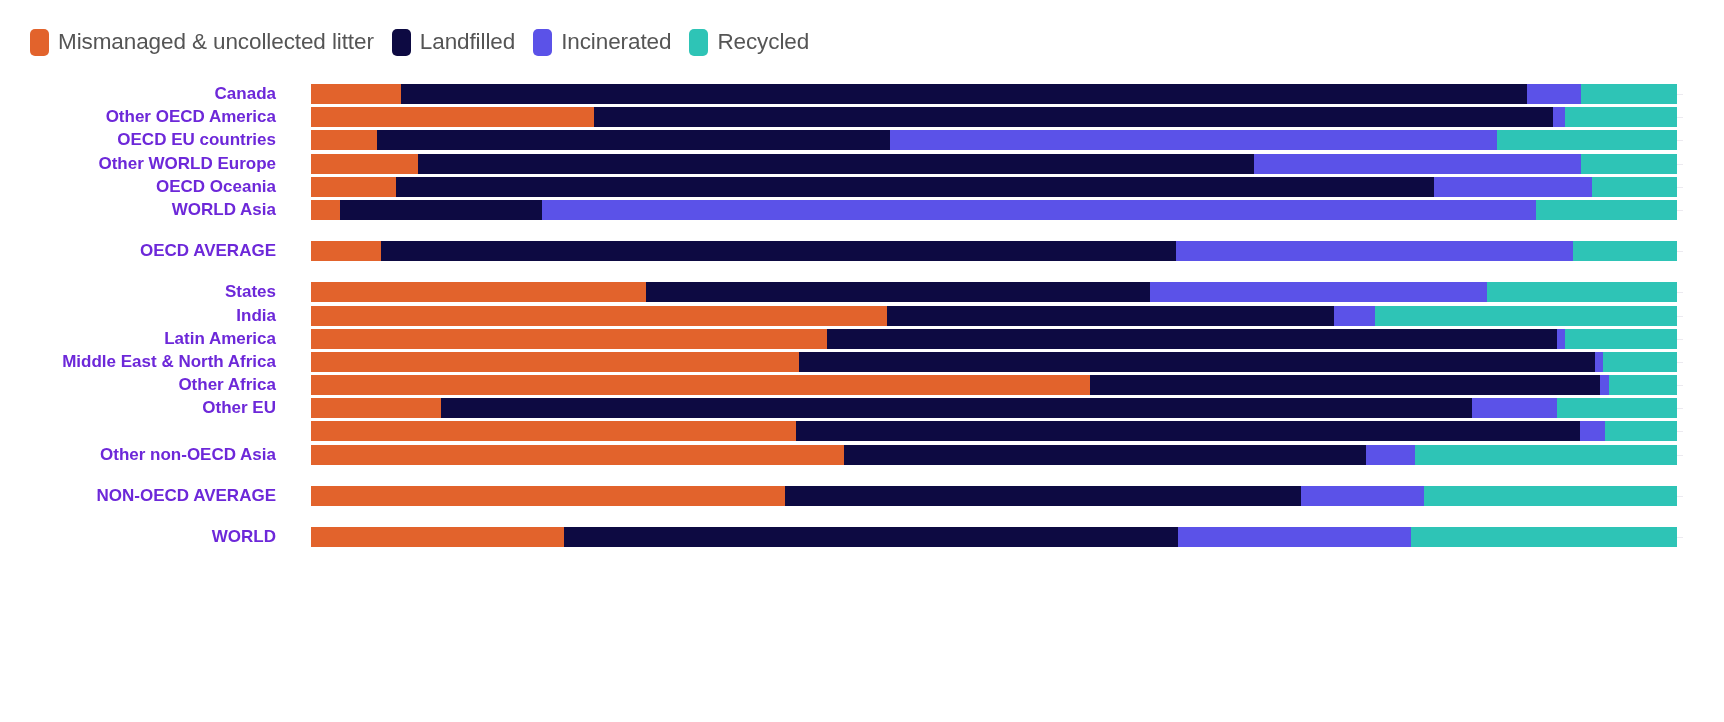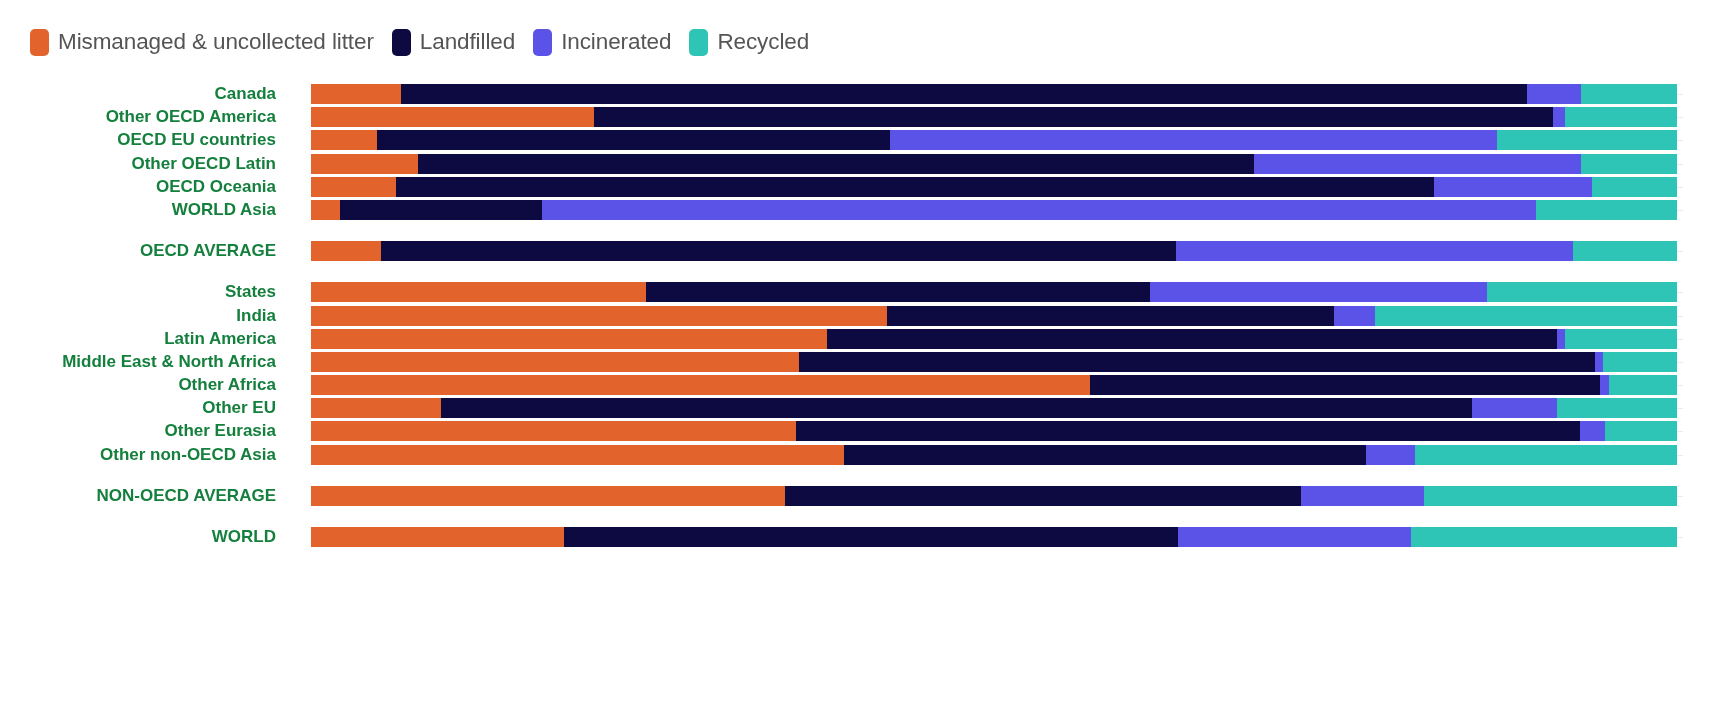--- a/index.html
+++ b/index.html
@@ -39,21 +39,21 @@
     margin-bottom:3.2px;
   }
   .row.spacer{height:18px;margin-bottom:0;}
   .row-label{
     position:absolute;
     left:0;top:-1px;
     width:276px;
     text-align:right;
     font-size:17px;
     font-weight:bold;
-    color:#15803d;
+    color:#6d28d9;
     line-height:21px;
     white-space:nowrap;
     overflow:visible;
   }
   .bar-track{
     position:absolute;
     left:311px;top:0;
     width:1366px;height:20px;
     display:flex;
   }
@@ -119,21 +119,21 @@
         <div class="row-label">OECD EU countries</div>
         <div class="bar-track">
           <div class="seg mismanaged" style="width: 4.8%;"></div>
           <div class="seg landfilled" style="width: 37.6%;"></div>
           <div class="seg incinerated" style="width: 44.4%;"></div>
           <div class="seg recycled" style="width: 13.2%;"></div>
         </div>
       </div>
       <div class="row">
         <div class="gridline"></div>
-        <div class="row-label">Other OECD Latin</div>
+        <div class="row-label">Other WORLD Europe</div>
         <div class="bar-track">
           <div class="seg mismanaged" style="width: 7.8%;"></div>
           <div class="seg landfilled" style="width: 61.2%;"></div>
           <div class="seg incinerated" style="width: 24%;"></div>
           <div class="seg recycled" style="width: 7%;"></div>
         </div>
       </div>
       <div class="row">
         <div class="gridline"></div>
         <div class="row-label">OECD Oceania</div>
@@ -221,21 +221,20 @@
         <div class="row-label">Other EU</div>
         <div class="bar-track">
           <div class="seg mismanaged" style="width: 9.5%;"></div>
           <div class="seg landfilled" style="width: 75.5%;"></div>
           <div class="seg incinerated" style="width: 6.2%;"></div>
           <div class="seg recycled" style="width: 8.8%;"></div>
         </div>
       </div>
       <div class="row">
         <div class="gridline"></div>
-        <div class="row-label">Other Eurasia</div>
         <div class="bar-track">
           <div class="seg mismanaged" style="width: 35.5%;"></div>
           <div class="seg landfilled" style="width: 57.4%;"></div>
           <div class="seg incinerated" style="width: 1.8%;"></div>
           <div class="seg recycled" style="width: 5.3%;"></div>
         </div>
       </div>
       <div class="row">
         <div class="gridline"></div>
         <div class="row-label">Other non-OECD Asia</div>

